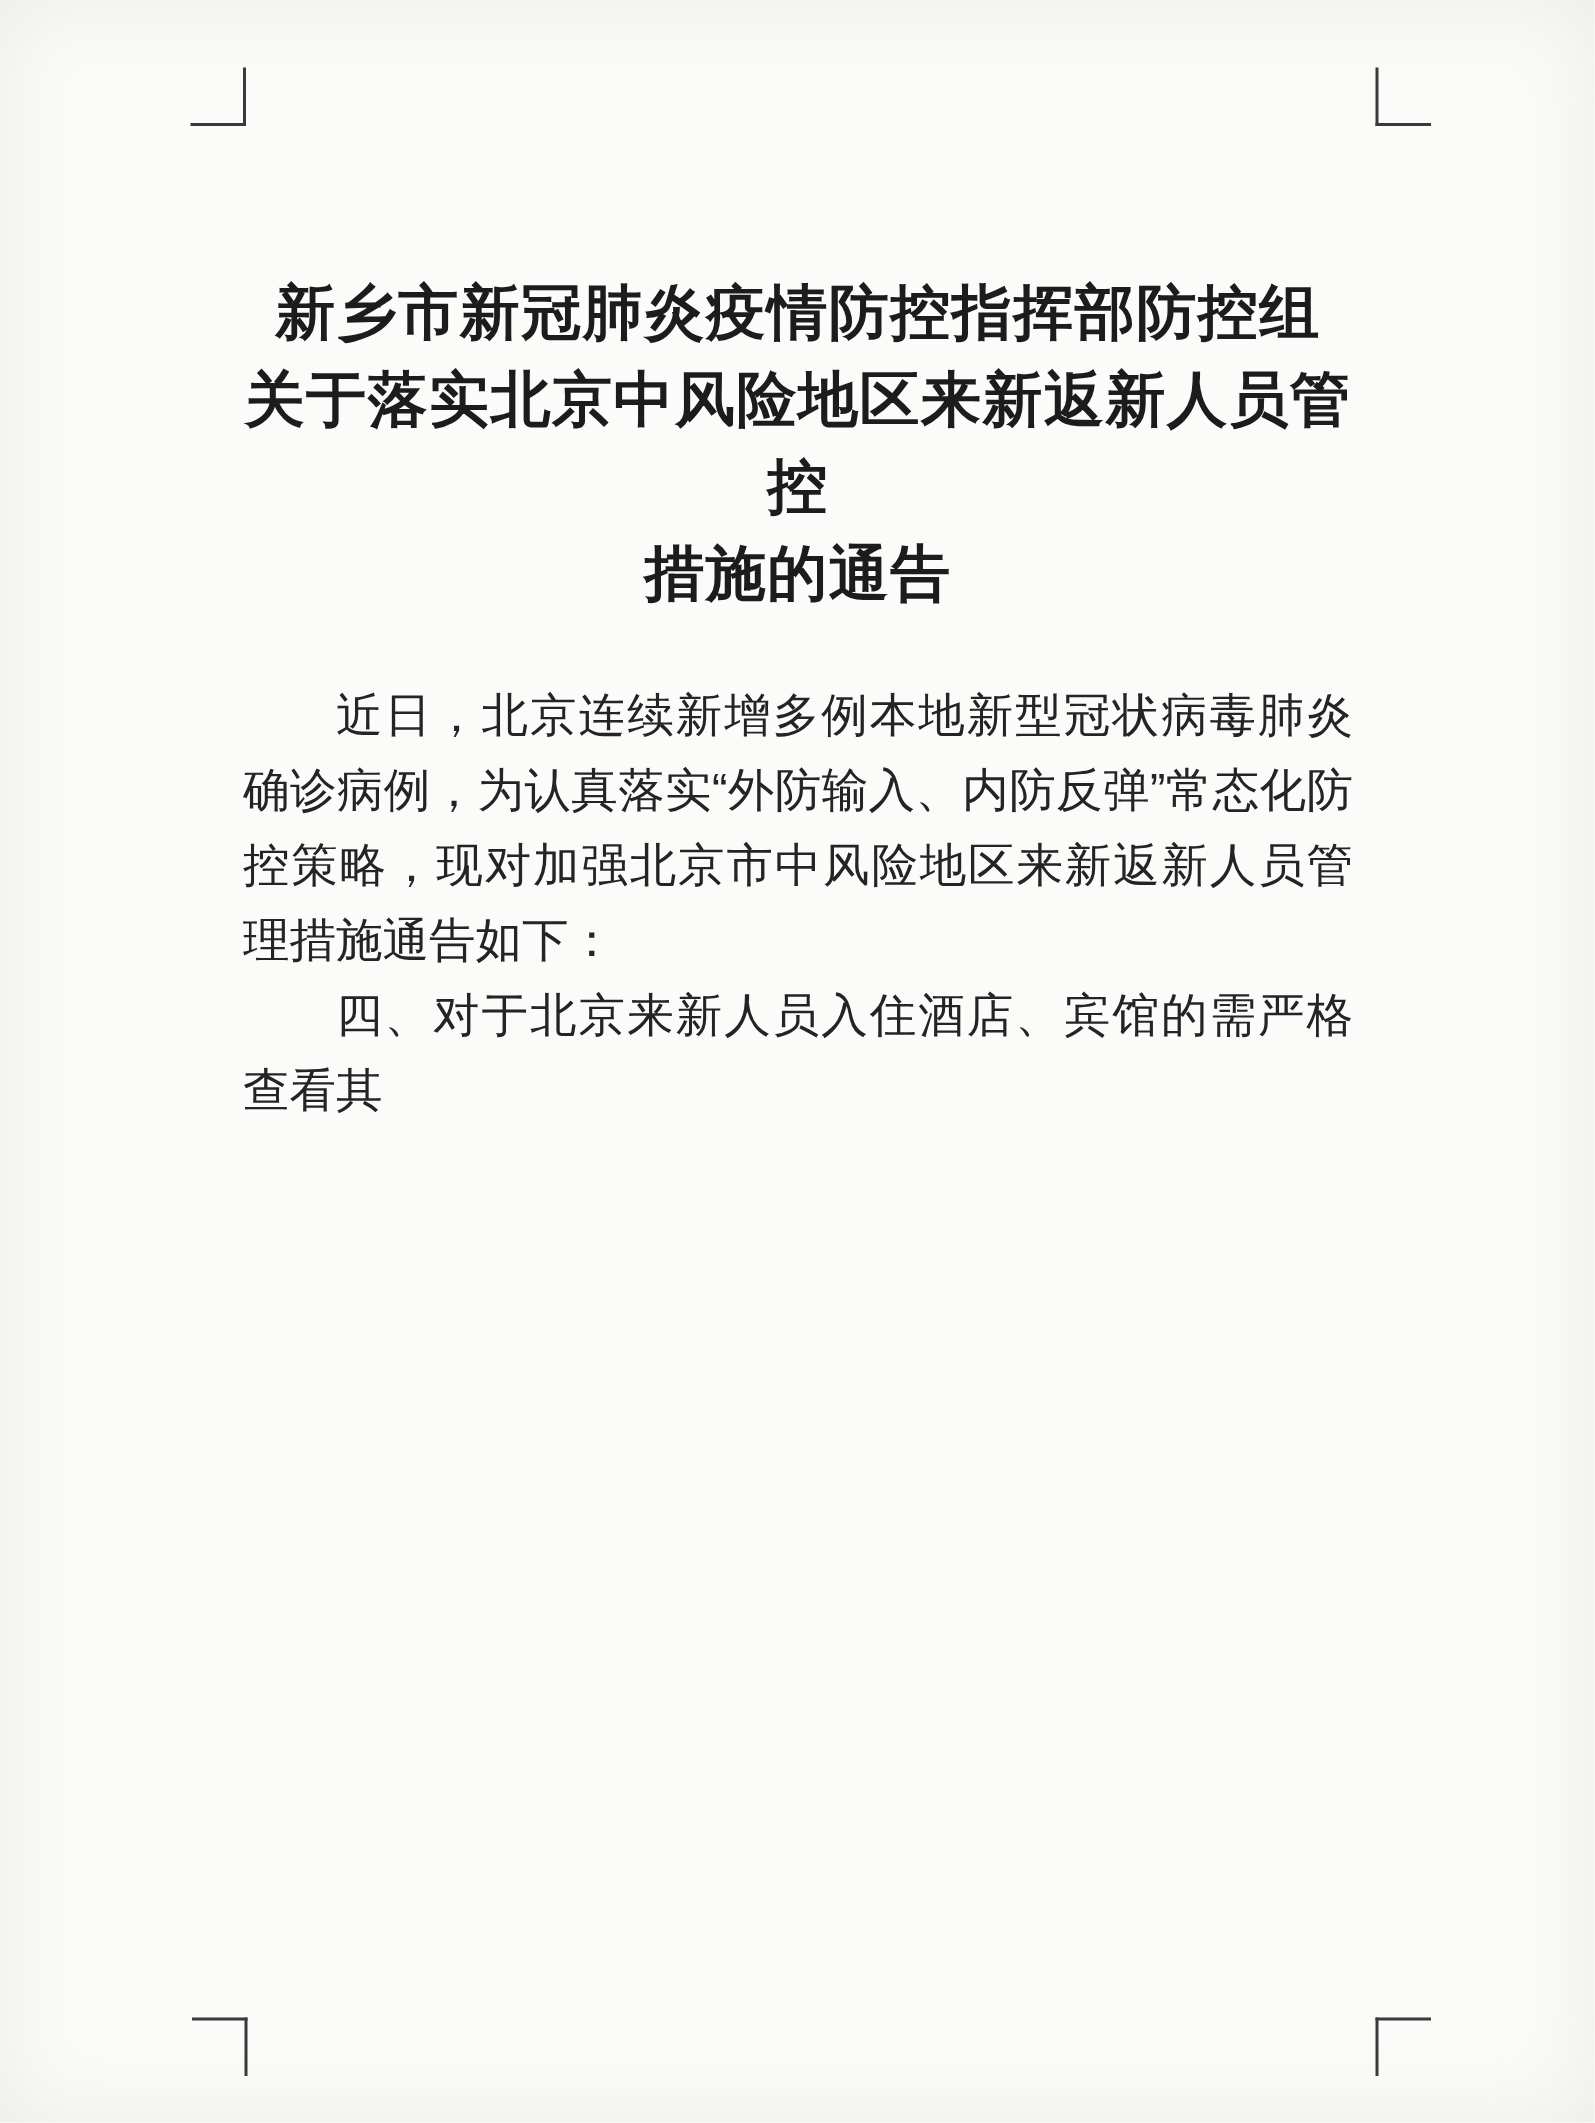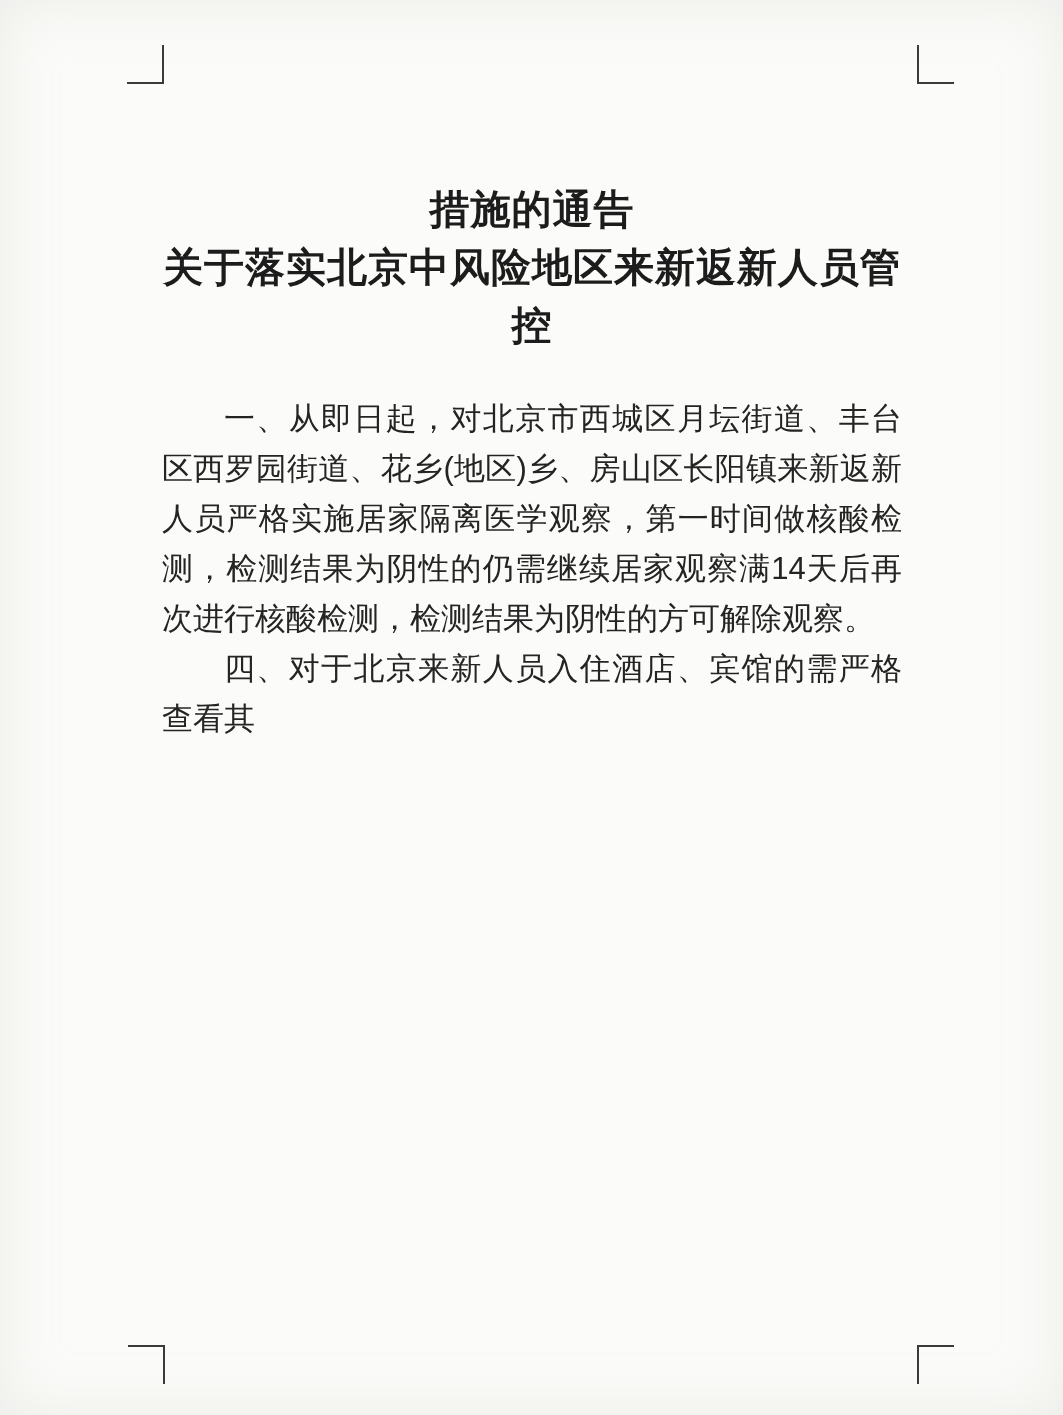--- a/index.html
+++ b/index.html
@@ -56,24 +56,25 @@
 <div class="page">
 
   <div class="corner tl"></div>
   <div class="corner tr"></div>
   <div class="corner bl"></div>
   <div class="corner br"></div>
 
   <div class="content">
 
     <div class="doc-title">
+      <div>新乡市新冠肺炎疫情防控指挥部防控组</div>
+      <div>关于落实北京中风险地区来新返新人员管控</div>
       <div>措施的通告</div>
-      <div>关于落实北京中风险地区来新返新人员管控</div>
     </div>
 
     <div class="doc-body">
-      <p>一、从即日起，对北京市西城区月坛街道、丰台区西罗园街道、花乡(地区)乡、房山区长阳镇来新返新人员严格实施居家隔离医学观察，第一时间做核酸检测，检测结果为阴性的仍需继续居家观察满14天后再次进行核酸检测，检测结果为阴性的方可解除观察。</p>
+      <p>近日，北京连续新增多例本地新型冠状病毒肺炎确诊病例，为认真落实“外防输入、内防反弹”常态化防控策略，现对加强北京市中风险地区来新返新人员管理措施通告如下：</p>
       <p>四、对于北京来新人员入住酒店、宾馆的需严格查看其</p>
     </div>
 
   </div>
 
 </div>
 
 </body></html>

